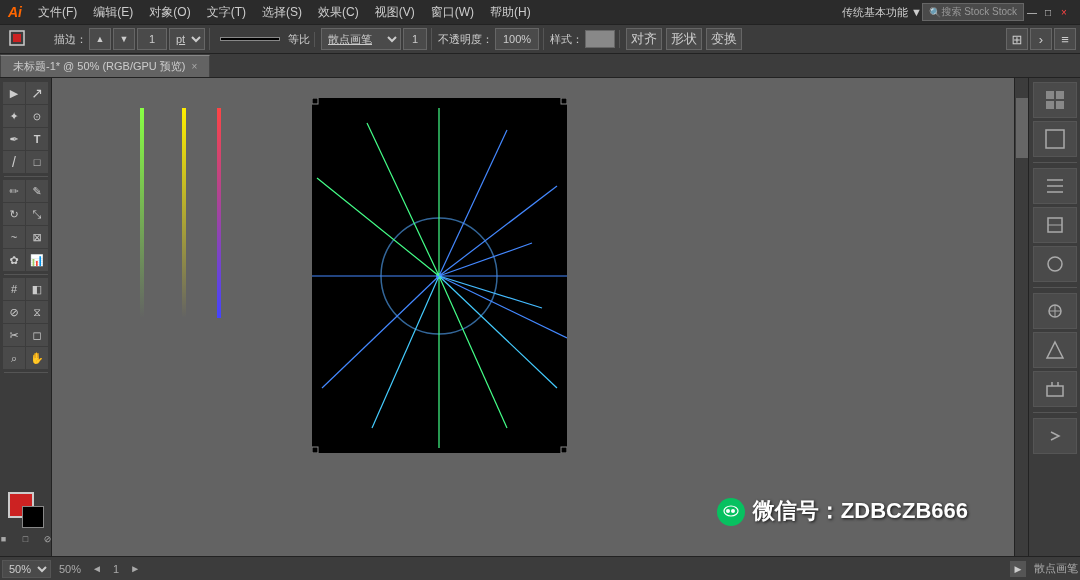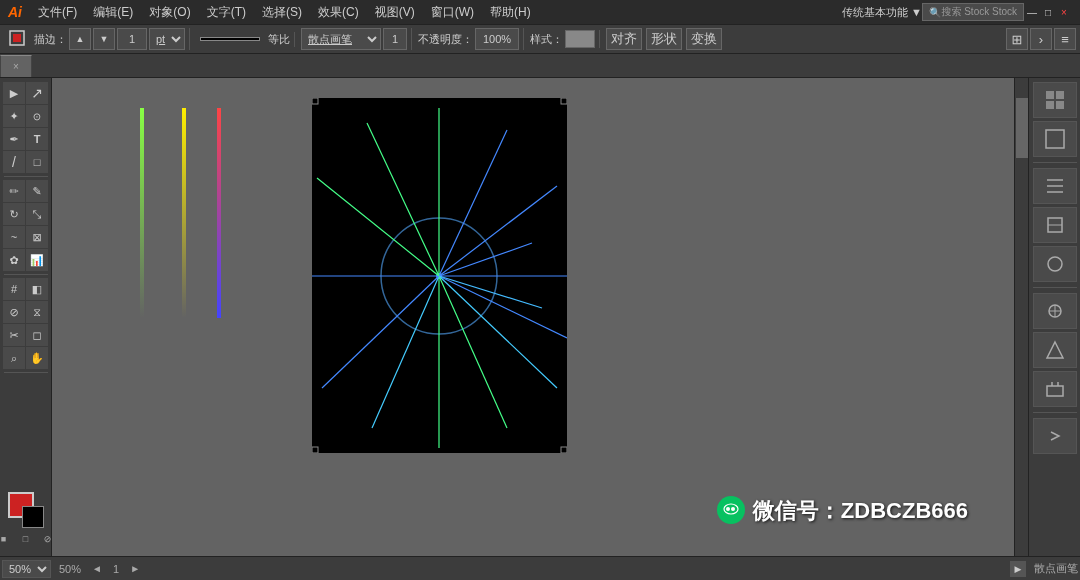--- a/index.html
+++ b/index.html
@@ -129,21 +129,21 @@
     .status-select { height: 18px; background: #4a4a4a; border: 1px solid #555; color: #ccc; font-size: 11px; padding: 0 2px; }
     .status-nav-btn { width: 16px; height: 16px; display: flex; align-items: center; justify-content: center; cursor: pointer; color: #aaa; font-size: 10px; }
     .status-play-btn { width: 16px; height: 16px; background: #555; display: flex; align-items: center; justify-content: center; cursor: pointer; font-size: 9px; color: #ccc; }
     .status-spacer { flex: 1; }
 
     
     #watermark {
       position: absolute; bottom: 30px; right: 60px;
       color: white; font-size: 22px; font-weight: bold;
       text-shadow: 1px 1px 3px rgba(0,0,0,0.8);
-      display: flex; align-items: flex-start; gap: 8px;
+      display: flex; align-items: flex-end; gap: 8px;
       pointer-events: none; z-index: 100;
     }
     .wechat-icon {
       width: 28px; height: 28px; background: #07c160; border-radius: 50%;
       display: flex; align-items: center; justify-content: center;
       font-size: 16px; color: white;
     }
   </style>
 </head>
 <body>
@@ -172,21 +172,21 @@
 </div>
 
 <div id="toolbar">
   <div class="tb-group">
     <div class="tb-btn" style="background:transparent;border:none;">
       <svg width="20" height="20">
           <rect x="2" y="2" width="14" height="14" fill="none" stroke="#ccc" stroke-width="1.5"></rect>
           <rect x="5" y="5" width="8" height="8" fill="#cc2222"></rect>
         </svg>
     </div>
-    <div style="display:flex;align-items:center;gap:2px;">
+    <div style="display:flex;align-items:center;gap:2px;margin-left:20px;">
       <span class="tb-label">描边：</span>
       <div class="tb-btn" style="width:16px;font-size:9px;">▲</div>
       <div class="tb-btn" style="width:16px;font-size:9px;">▼</div>
       <input class="tb-input" value="1" style="width: 30px;">
       <select class="tb-select">
         <option>pt</option>
       </select>
     </div>
   </div>
 
@@ -219,20 +219,21 @@
 
   <div style="margin-left:auto;display:flex;gap:2px;">
     <div class="tb-btn">⊞</div>
     <div class="tb-btn">›</div>
     <div class="tb-btn">≡</div>
   </div>
 </div>
 
 <div id="tab-bar">
   <div class="tab active">
+    <span>未标题-1* @ 50% (RGB/GPU 预览)</span>
     <span class="tab-close">×</span>
   </div>
 </div>
 
 <div id="main-area">
 
   <div id="left-panel">
     <div class="tool-row">
       <div class="tool-btn">▶</div>
       <div class="tool-btn" style="font-size:14px;">↗</div>

